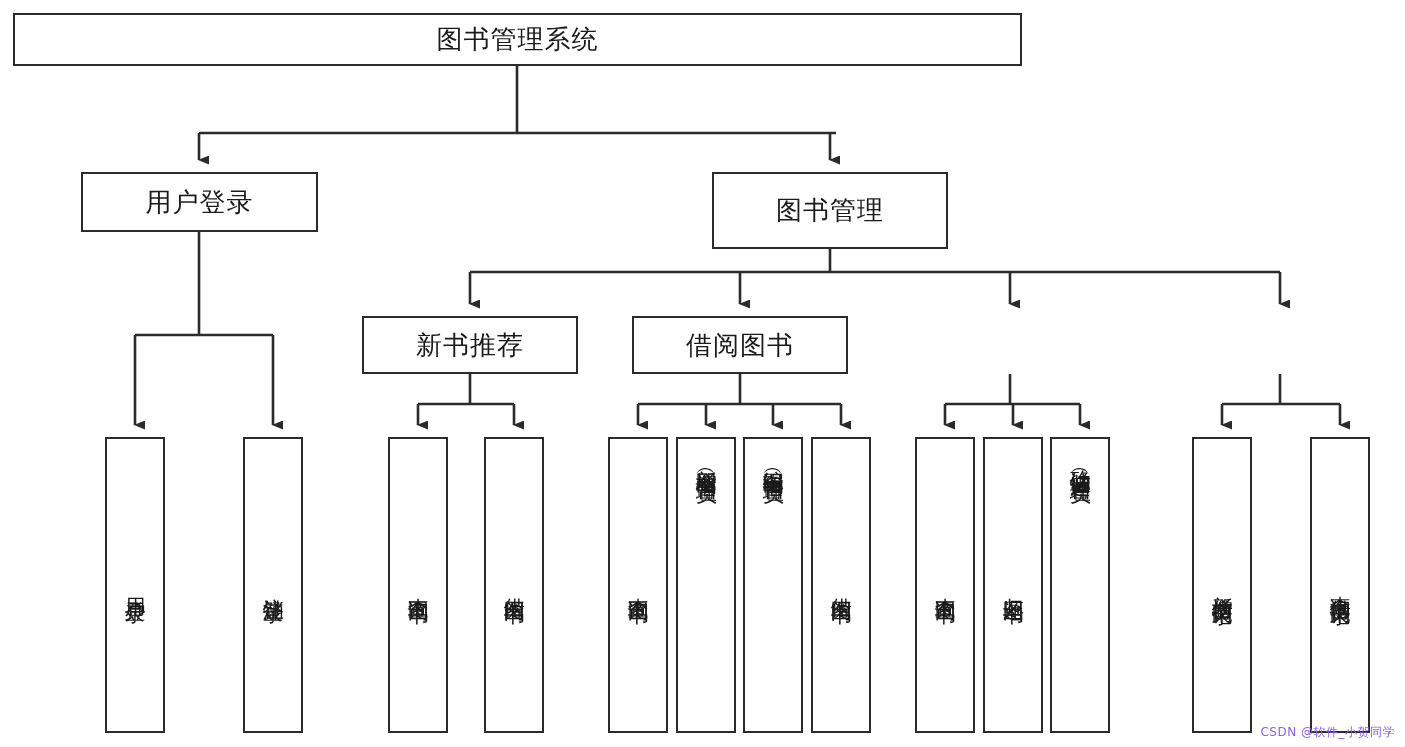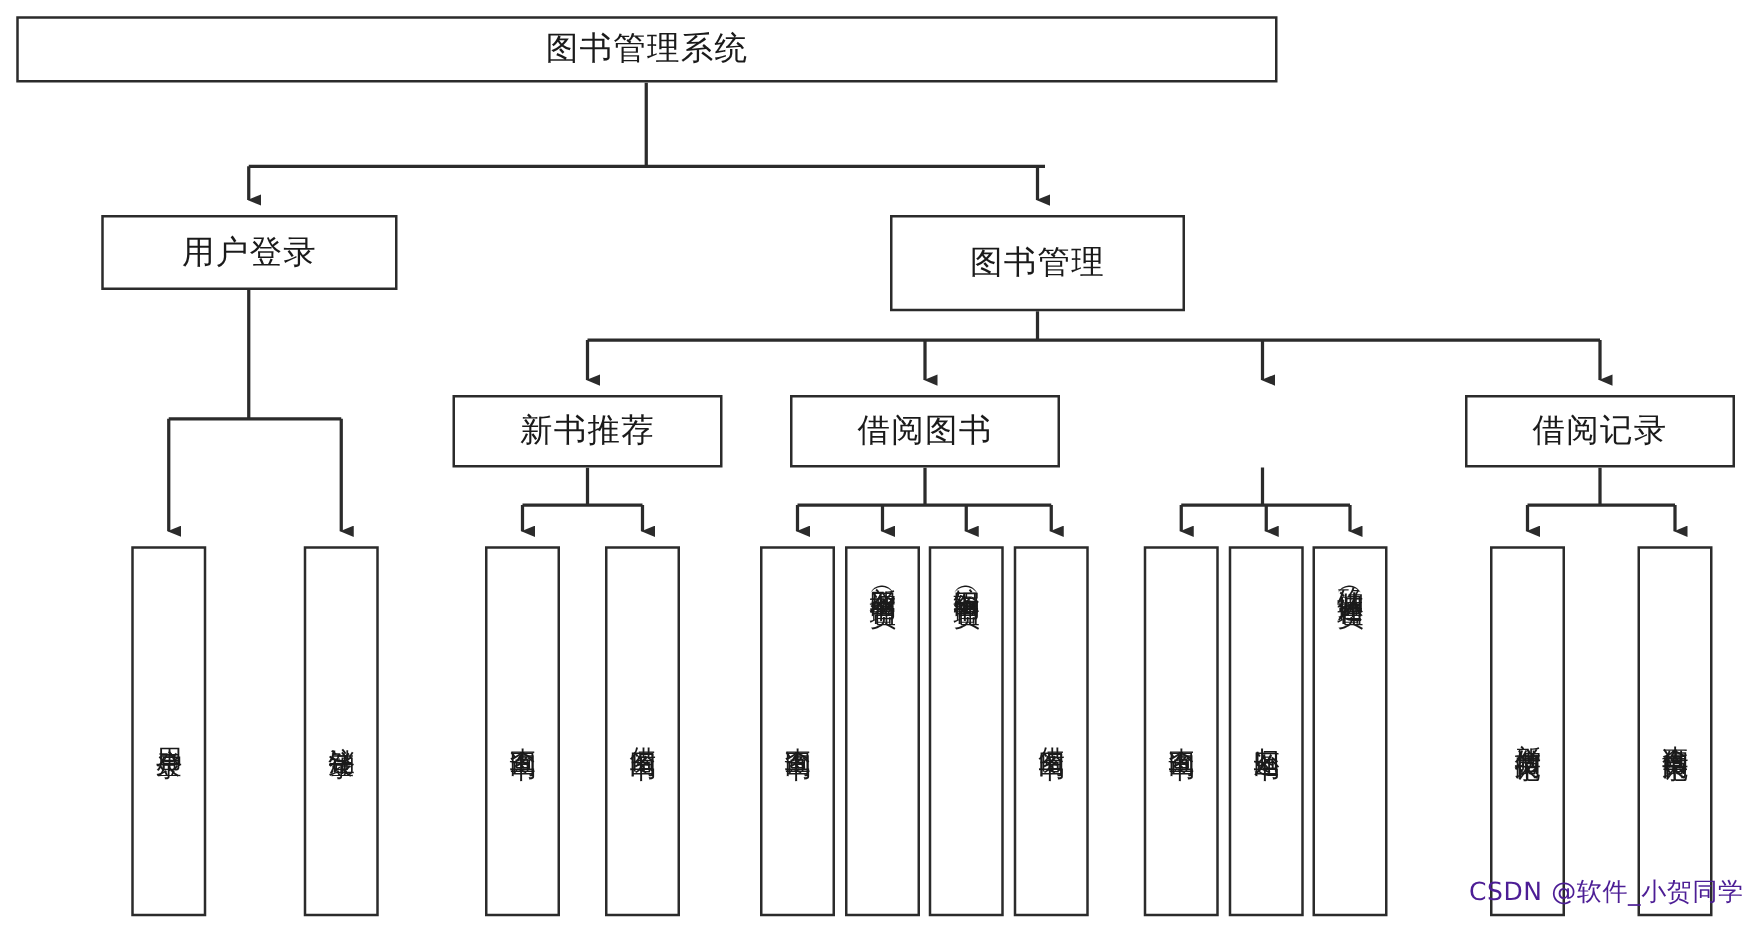--- a/index.html
+++ b/index.html
@@ -53,23 +53,23 @@
     letter-spacing: 2px;
     white-space: normal;
   }
   .node.vertical.center-mode {
     align-items: center;
     padding-top: 0;
   }
   #watermark {
     position: absolute;
     right: 10px;
-    bottom: 20px;
-    font-size: 20px;
-    color: #4c1d95;
+    bottom: 6px;
+    font-size: 12px;
+    color: #8b5cf6;
     letter-spacing: 0.5px;
     white-space: nowrap;
     pointer-events: none;
   }
 </style>
 </head>
 <body>
 
 <div id="diagram-root">
 
@@ -133,23 +133,20 @@
   <div class="node" style="left:712px; top:172px; width:236px; height:77px;">
     <span class="node-label">图书管理</span>
   </div>
 
   <div class="node" style="left:362px; top:316px; width:216px; height:58px;">
     <span class="node-label">新书推荐</span>
   </div>
   <div class="node" style="left:632px; top:316px; width:216px; height:58px;">
     <span class="node-label">借阅图书</span>
   </div>
-  <div class="node" style="left:1172px; top:316px; width:216px; height:58px;">
-    <span class="node-label">借阅记录</span>
-  </div>
 
   <div class="node vertical center-mode" style="left:105px; top:437px; width:60px; height:296px;">
     <span class="node-label">用户登录</span>
   </div>
   <div class="node vertical center-mode" style="left:243px; top:437px; width:60px; height:296px;">
     <span class="node-label">注销登录</span>
   </div>
   <div class="node vertical center-mode" style="left:388px; top:437px; width:60px; height:296px;">
     <span class="node-label">查询图书</span>
   </div>

